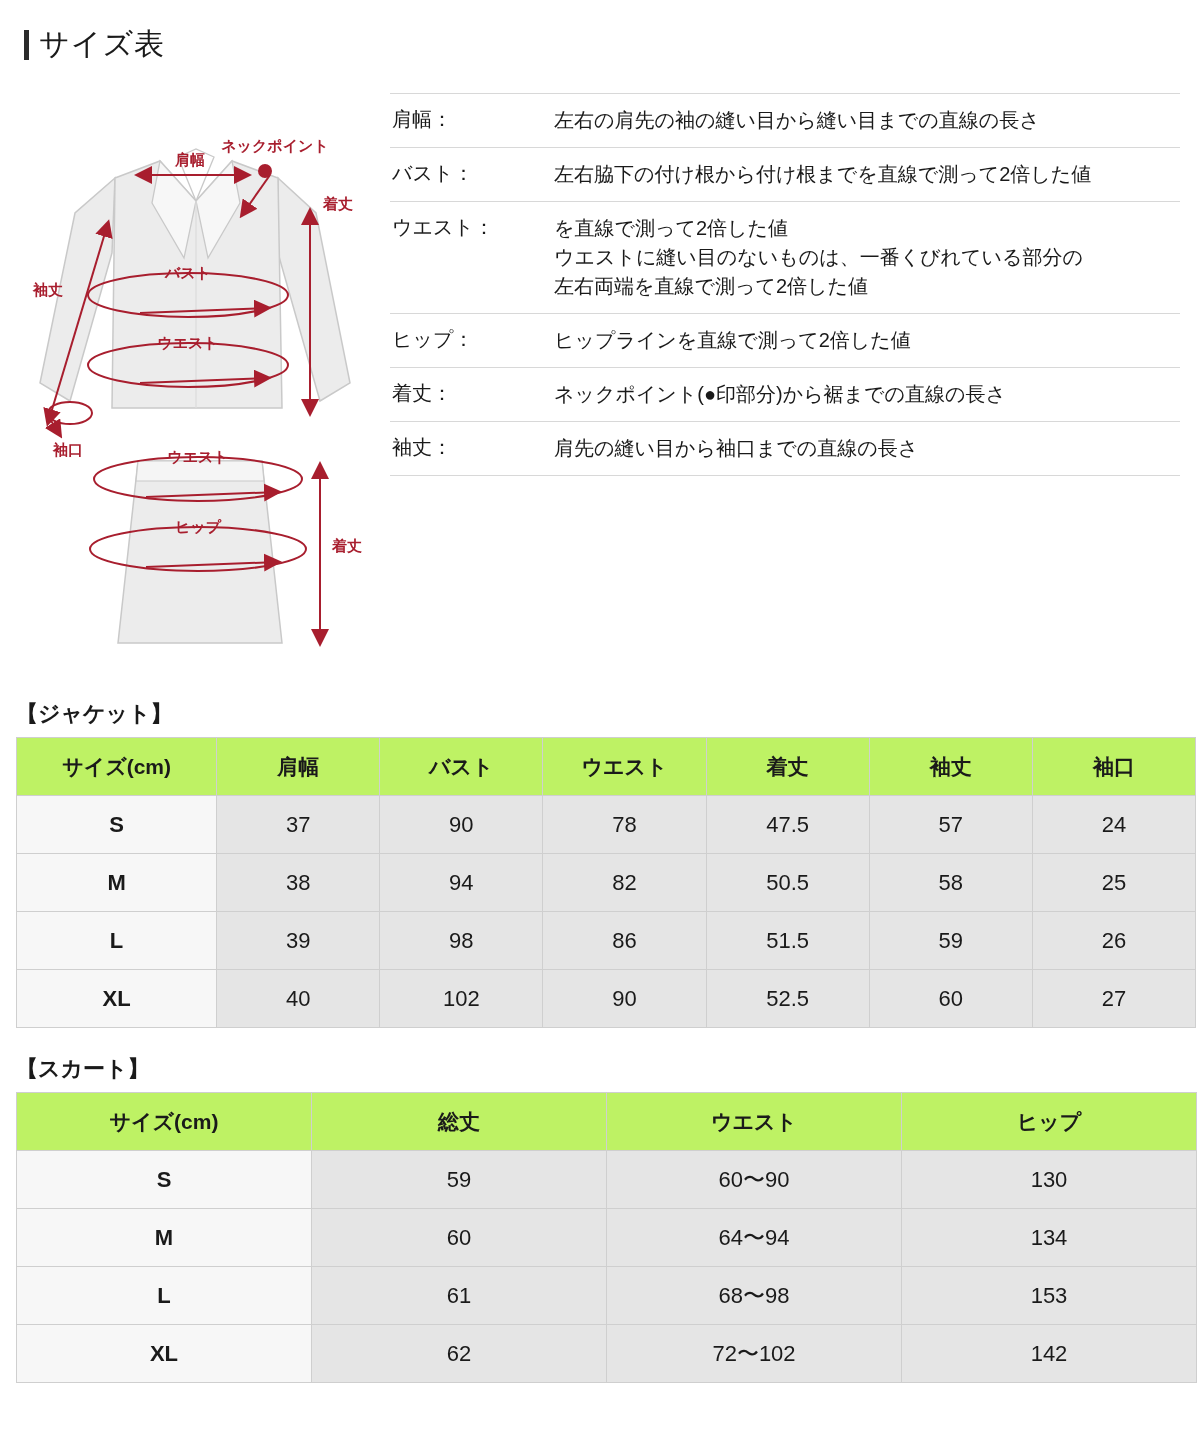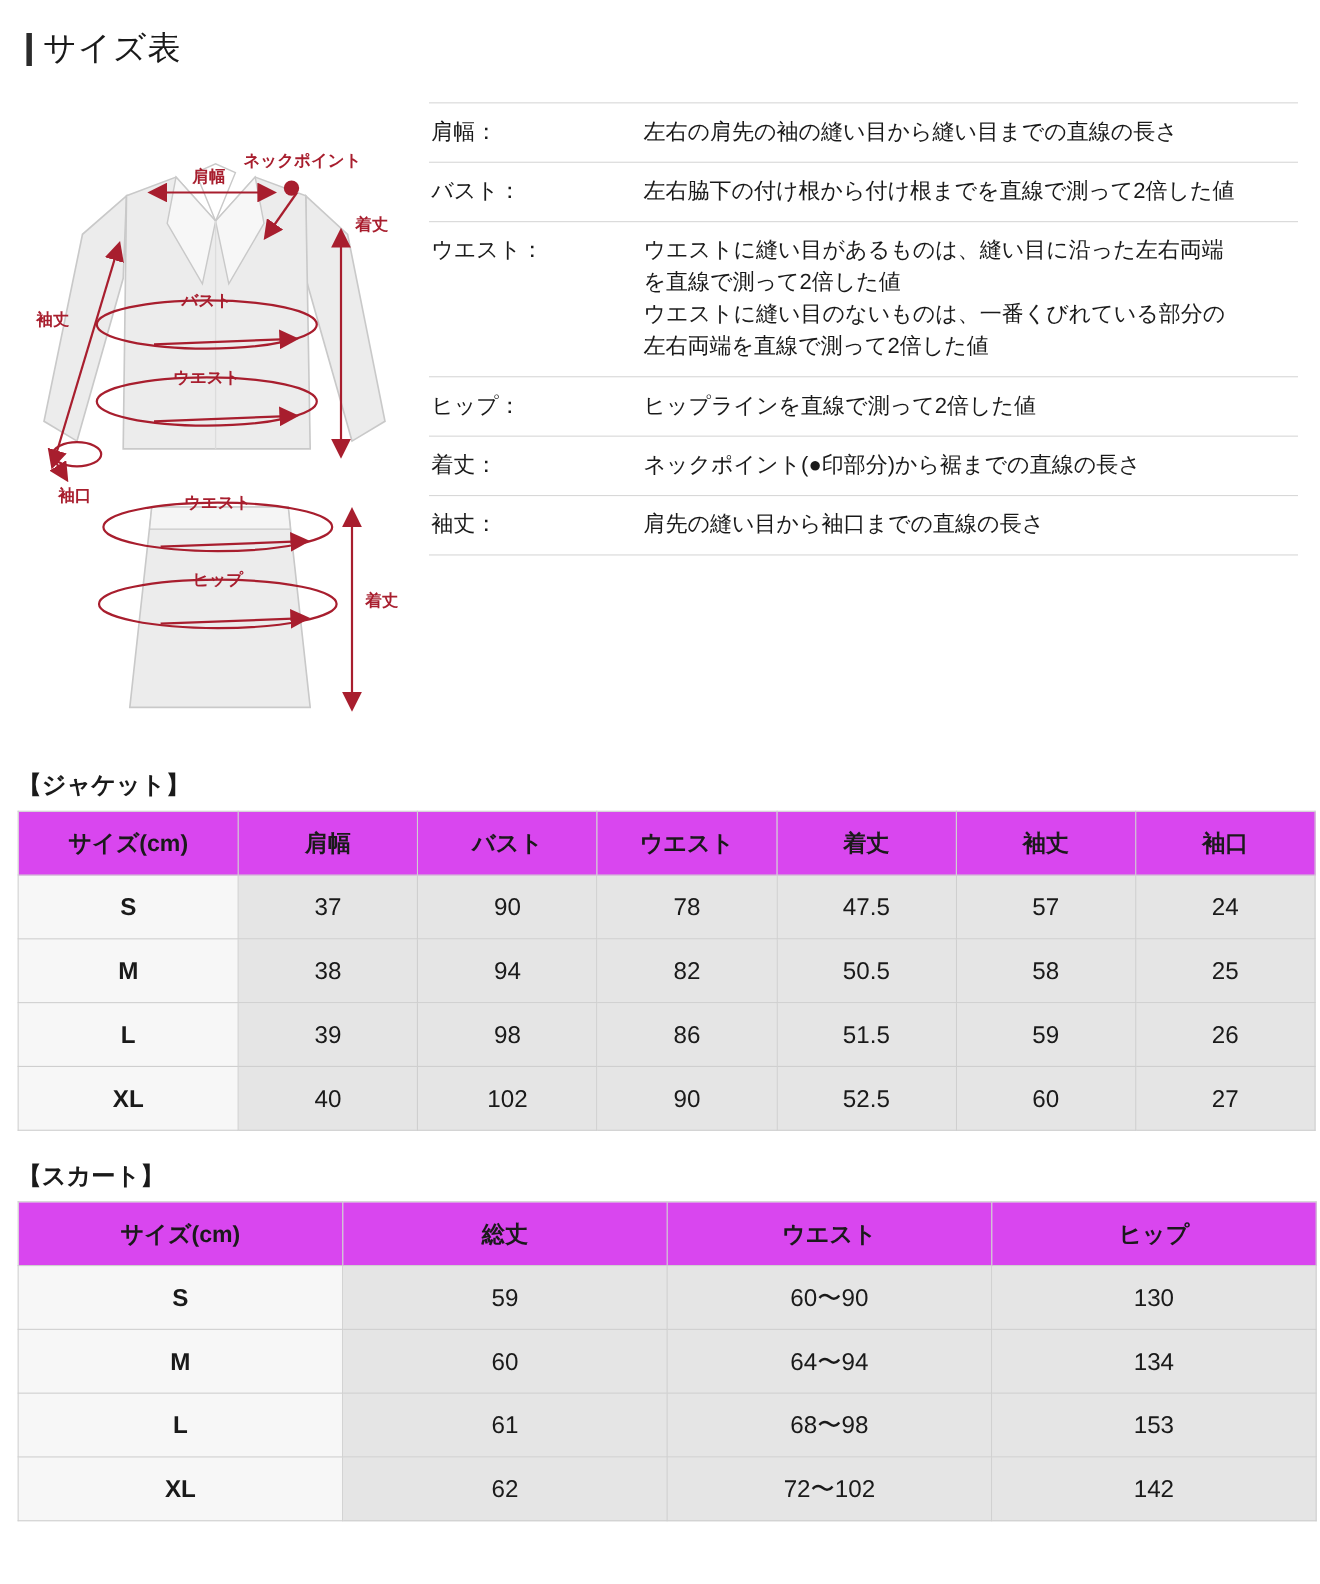--- a/index.html
+++ b/index.html
@@ -53,21 +53,20 @@
 
   .defs-table {
     flex: 1 1 auto;
     padding-top: 10px;
   }
   .def-row {
     display: flex;
     align-items: flex-start;
     border-bottom: 1px solid #d8d8d8;
     padding: 12px 6px 12px 2px;
-    gap: 31px;
   }
   .def-row:first-child { border-top: 1px solid #d8d8d8; }
   .def-term {
     flex: 0 0 118px;
     font-size: 20px;
     color: #1a1a1a;
     white-space: nowrap;
   }
   .def-desc {
     flex: 1 1 auto;
@@ -95,21 +94,21 @@
   table.size-table th,
   table.size-table td {
     border: 1px solid #cfcfcf;
     text-align: center;
     font-size: 22px;
     height: 58px;
     padding: 2px 4px;
     color: #1a1a1a;
   }
   table.size-table thead th {
-    background: #d946ef;
+    background: #bef264;
     font-weight: bold;
     font-size: 21px;
   }
   table.size-table tbody th {
     background: #f7f7f7;
     font-weight: bold;
   }
   table.size-table tbody td { background: #e5e5e5; font-weight: normal; }
 
   
@@ -220,21 +219,20 @@
       <div class="def-row">
         <div class="def-term">バスト：</div>
         <div class="def-desc">
           <span class="line">左右脇下の付け根から付け根までを直線で測って2倍した値</span>
         </div>
       </div>
 
       <div class="def-row">
         <div class="def-term">ウエスト：</div>
         <div class="def-desc">
-          <span class="line">ウエストに縫い目があるものは、縫い目に沿った左右両端</span>
           <span class="line">を直線で測って2倍した値</span>
           <span class="line">ウエストに縫い目のないものは、一番くびれている部分の</span>
           <span class="line">左右両端を直線で測って2倍した値</span>
         </div>
       </div>
 
       <div class="def-row">
         <div class="def-term">ヒップ：</div>
         <div class="def-desc">
           <span class="line">ヒップラインを直線で測って2倍した値</span>

